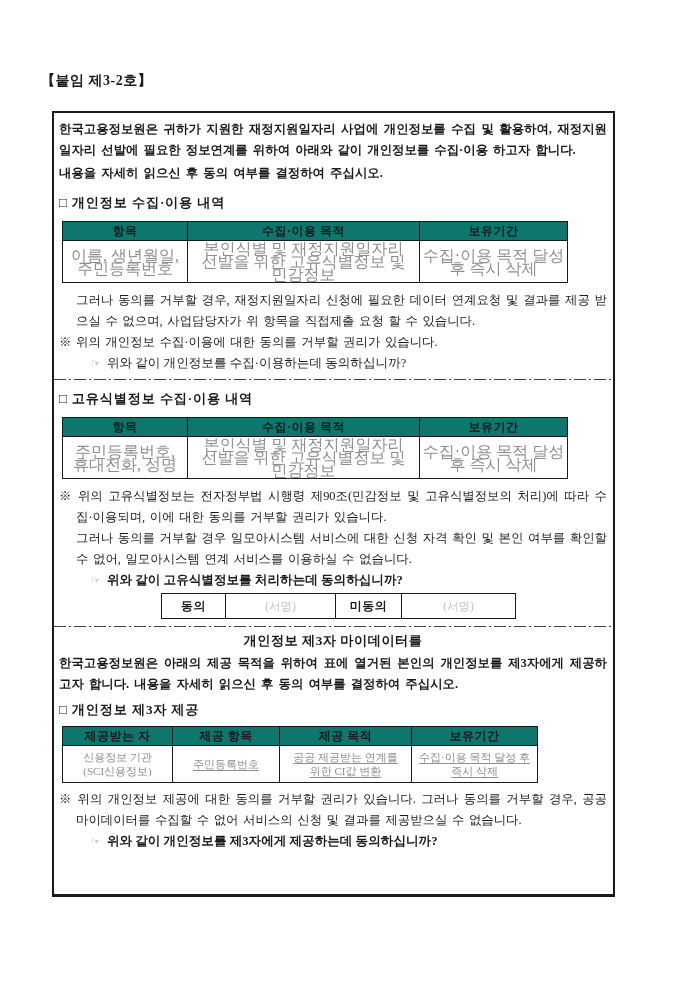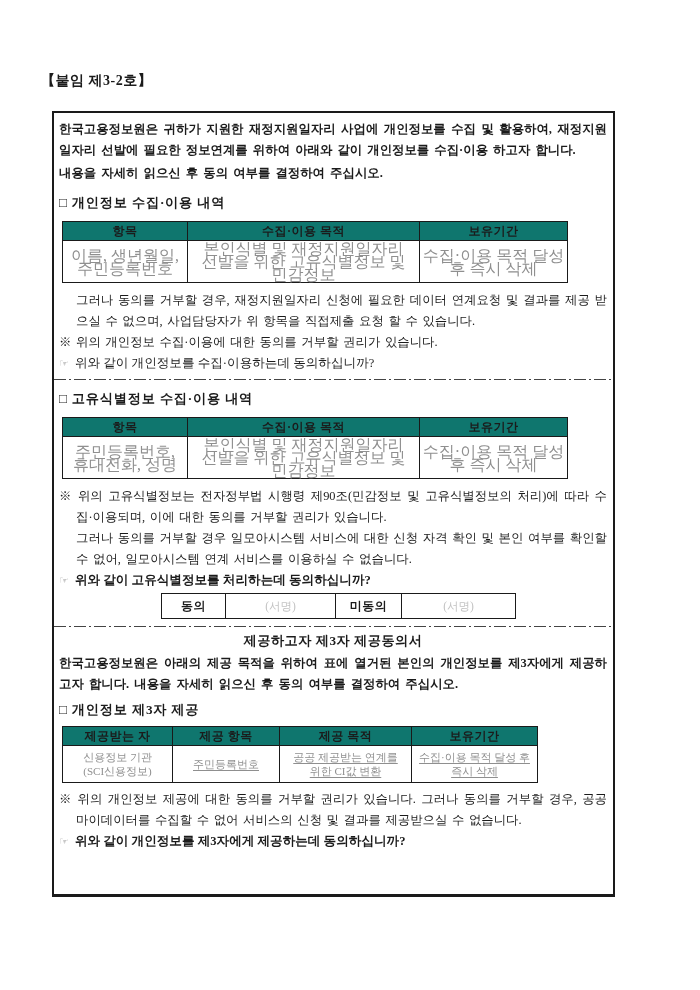--- a/index.html
+++ b/index.html
@@ -17,21 +17,21 @@
   .data-table{border-collapse:collapse;table-layout:fixed;margin:9px 0 0 3px;}
   .data-table th{border:1px solid #1a1a1a;background:#0f766e;font-size:12px;font-weight:bold;
                  height:18px;padding:0 4px;letter-spacing:.5px;}
   .data-table td{border:1px solid #1a1a1a;color:#8f8f8f;font-size:16px;line-height:13px;
                  text-align:center;padding:1px 2px;word-break:keep-all;height:32px;}
   .t3 td{font-size:11px;line-height:14px;height:34px;}
   .u{text-decoration:underline;text-underline-offset:2px;}
   .notes{margin-top:7px;line-height:21px;}
   .note{padding-left:17px;text-align:justify;word-spacing:1.5px;}
   .note.hang{text-indent:-17px;}
-  .question{margin-top:2px;font-size:12.6px;}
+  .question{margin-top:2px;font-size:12.6px;margin-left:32px;}
   .q-marker{color:#9a9a9a;font-size:11px;margin-right:6px;}
   .q-bold .q-text{font-weight:bold;}
   .consent{border-collapse:collapse;table-layout:fixed;margin:4px 0 0 102px;}
   .consent.c23{}
   .consent td{border:1px solid #1a1a1a;height:24px;text-align:center;font-size:12px;padding:0;}
   .consent .opt{font-weight:bold;letter-spacing:.5px;}
   .consent .sig{color:#c3c3c3;font-size:11.5px;}
   .divider{height:1px;margin:7px -6px 0 -5px;
            background:repeating-linear-gradient(90deg,#444 0,#444 12px,transparent 12px,transparent 15px,
                       #444 15px,#444 17px,transparent 17px,transparent 20px);}
@@ -128,21 +128,21 @@
             <td class="opt">동의</td>
             <td class="sig">(서명)</td>
             <td class="opt">미동의</td>
             <td class="sig">(서명)</td>
           </tr>
         </tbody>
       </table>
 
       <div class="divider"></div>
 
-      <p class="tp-title">제공하고자 제3자 제공동의서</p>
+      <p class="tp-title">개인정보 제3자 마이데이터를</p>
       <p class="intro" style="margin-top:3px">한국고용정보원은 아래의 제공 목적을 위하여 표에 열거된 본인의 개인정보를 제3자에게 제공하고자 합니다. 내용을 자세히 읽으신 후 동의 여부를 결정하여 주십시오.</p>
       <p class="section-heading" style="margin-top:6px">□ 개인정보 제3자 제공</p>
 
       <table class="data-table t3" style="margin-top:7px">
         <colgroup>
             <col style="width:110px">
             <col style="width:107px">
             <col style="width:132px">
             <col style="width:126px">
           </colgroup>

